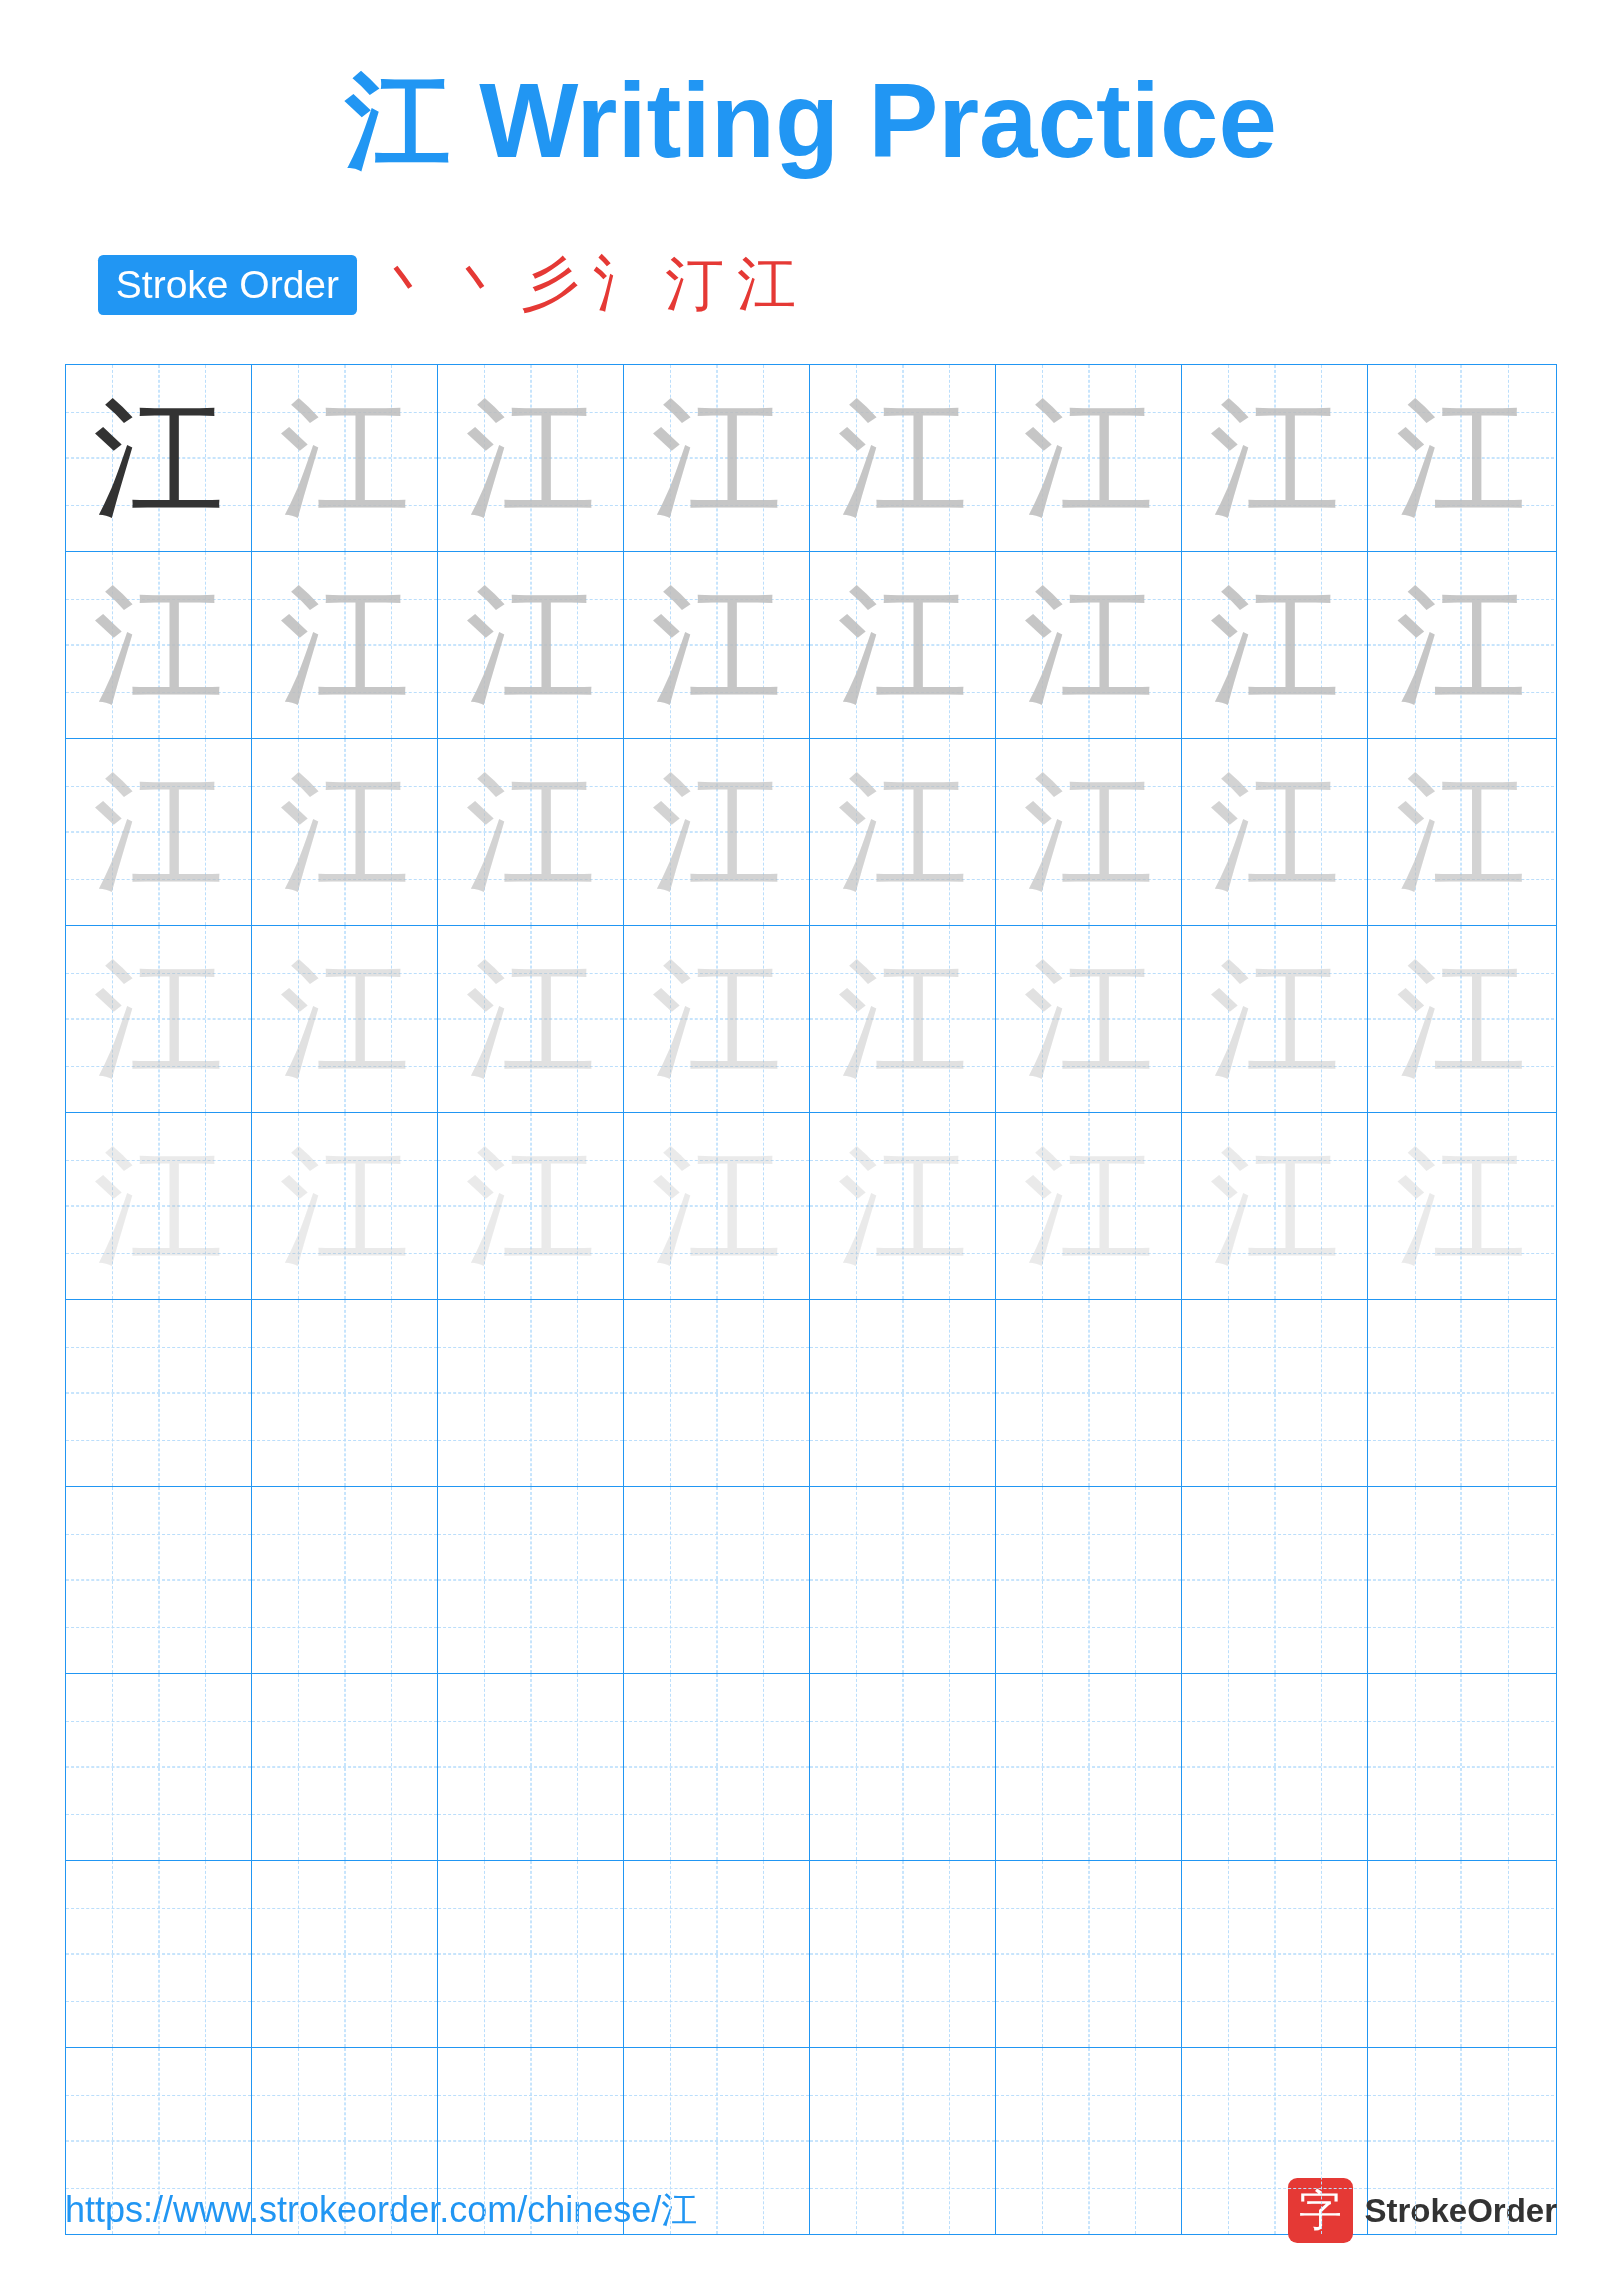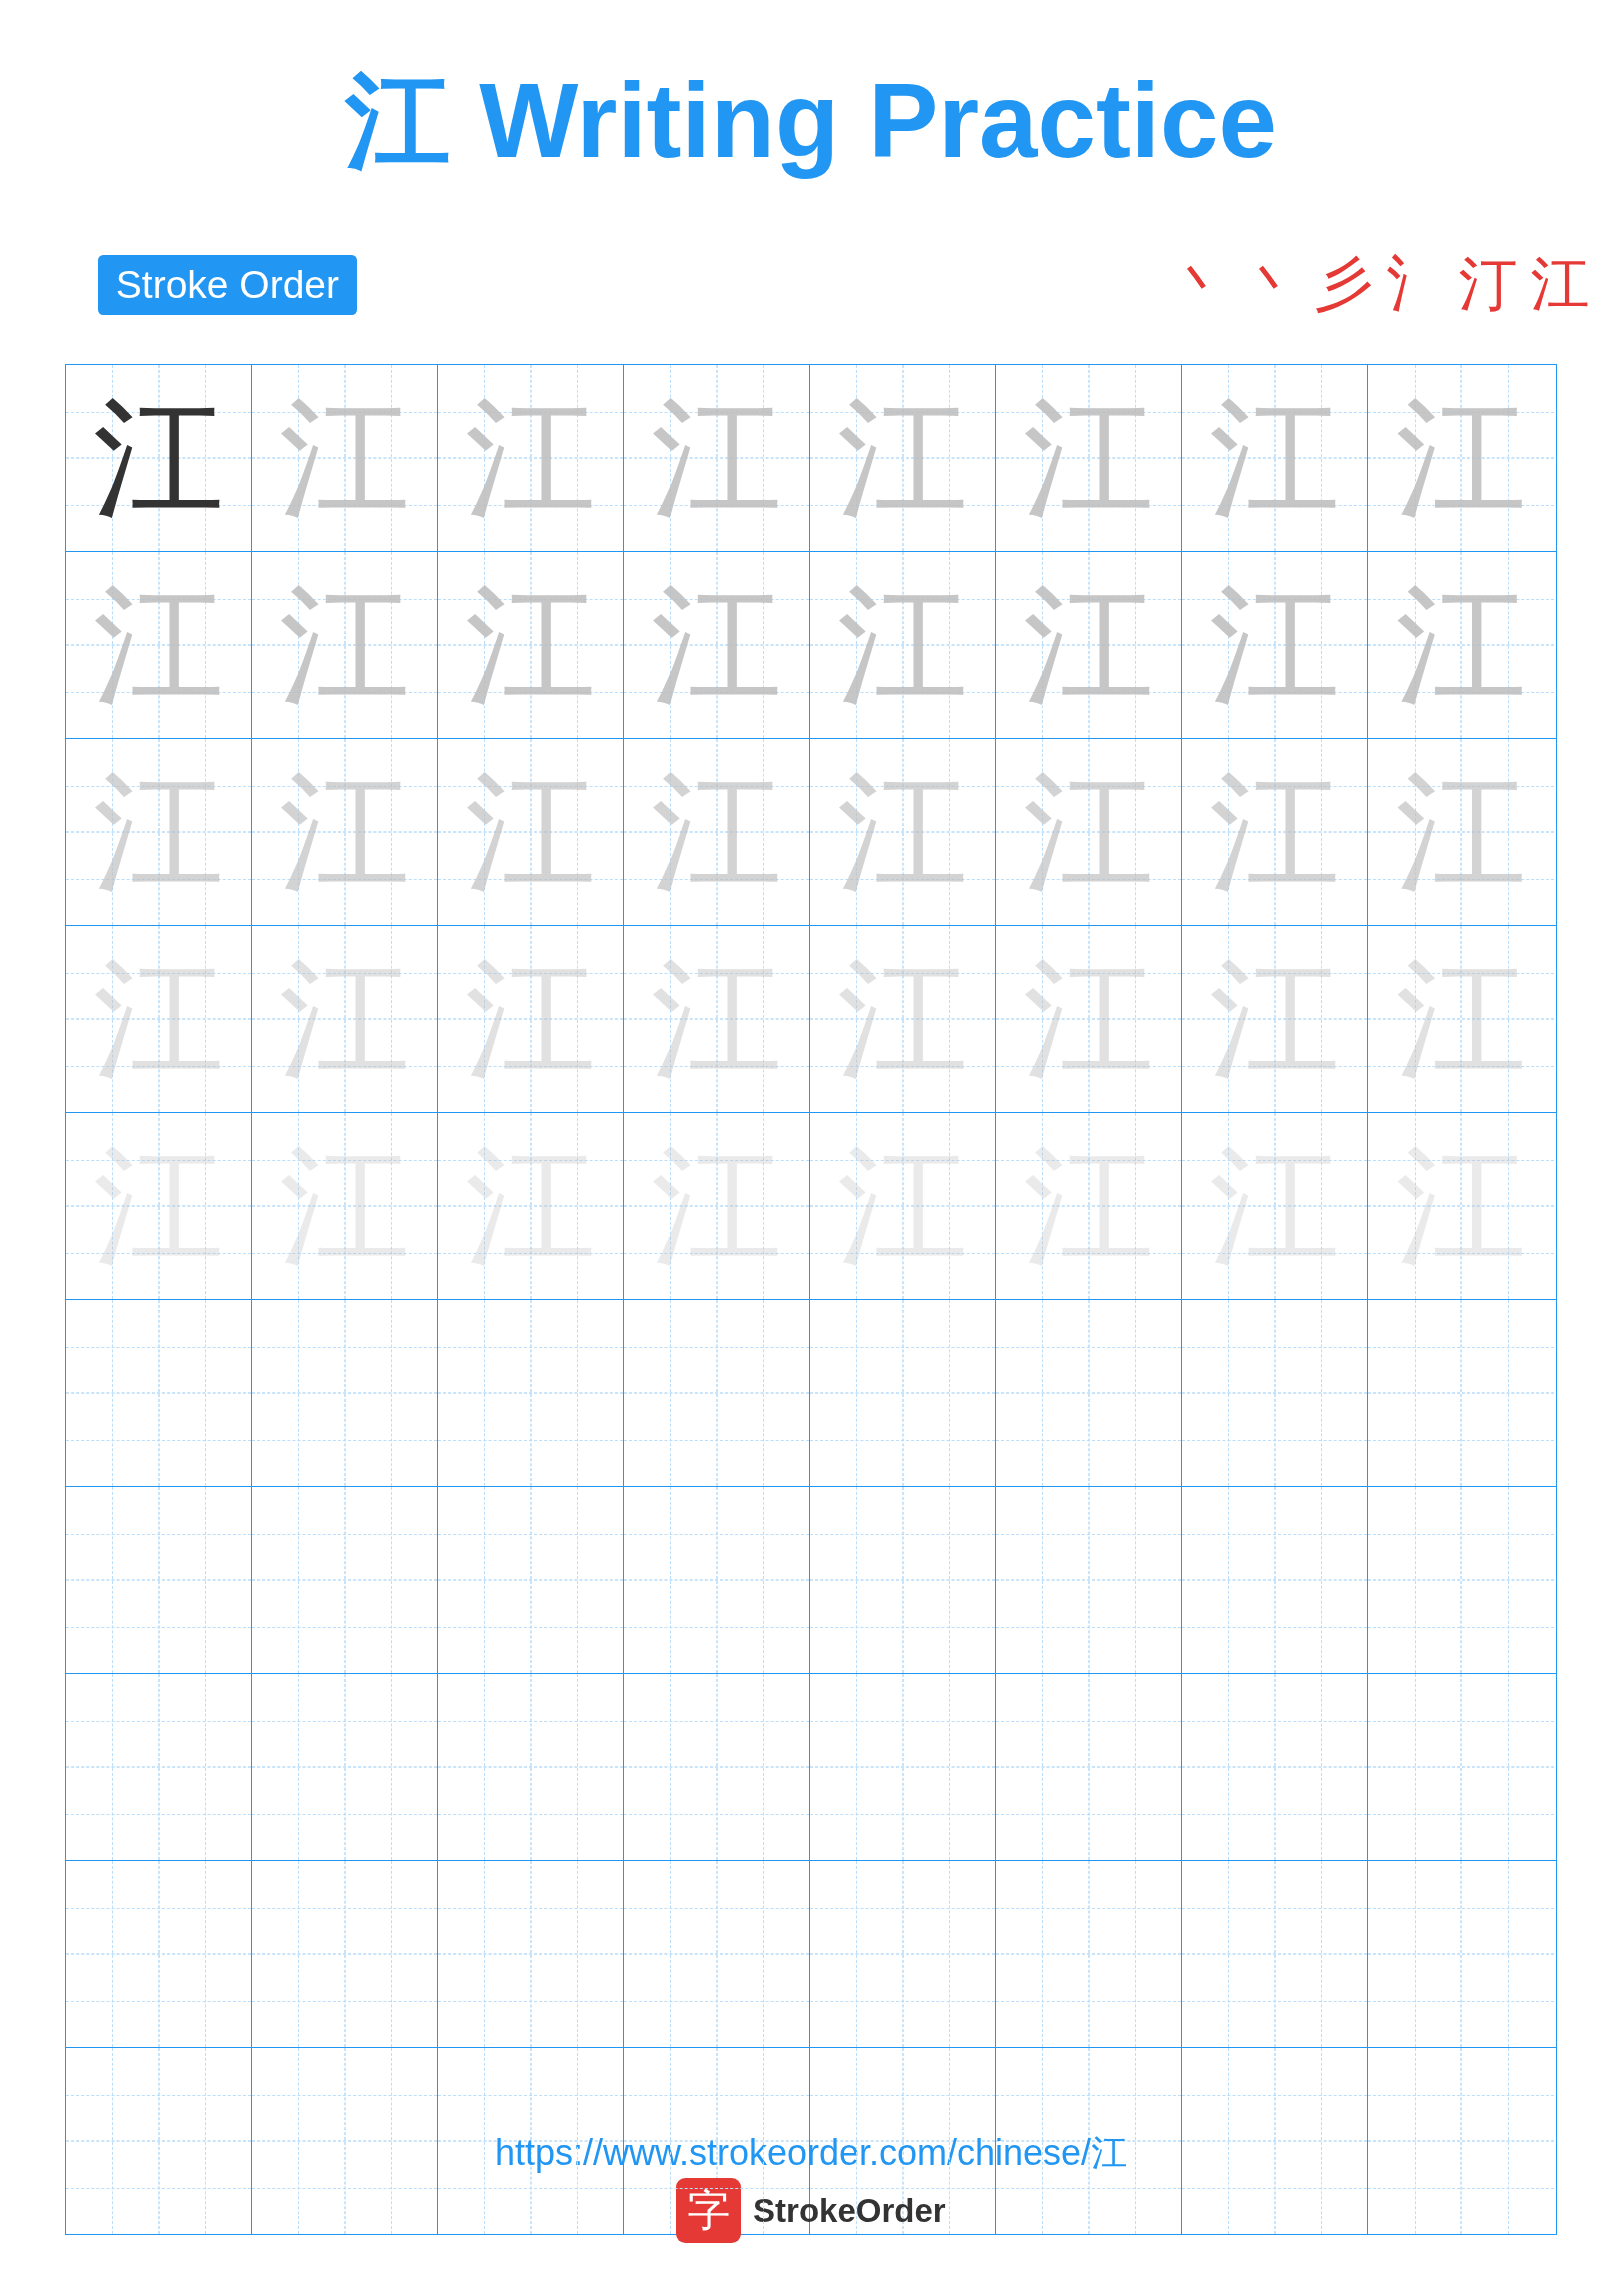--- a/index.html
+++ b/index.html
@@ -38,21 +38,20 @@
     }
 
     
     .stroke-order-section {
       margin-top: 52px;
       margin-left: 65px;
       width: 1492px;
       display: flex;
       align-items: center;
       gap: 19.6px;
-      justify-content: space-between;
     }
     .stroke-order-badge {
       background: #2196F3;
       color: #fff;
       font-size: 39px;
       font-family: sans-serif;
       padding: 7.9px 18.3px;
       border-radius: 5.2px;
       white-space: nowrap;
     }
@@ -183,21 +182,20 @@
     
     .footer {
       position: absolute;
       bottom: 52px;
       left: 0;
       width: 100%;
       display: flex;
       justify-content: space-between;
       align-items: center;
       padding: 0 65px;
-      flex-direction: column;
     }
     .footer-url {
       font-size: 36px;
       color: #2196F3;
       font-family: sans-serif;
       text-decoration: none;
     }
     .footer-logo {
       display: flex;
       align-items: center;

